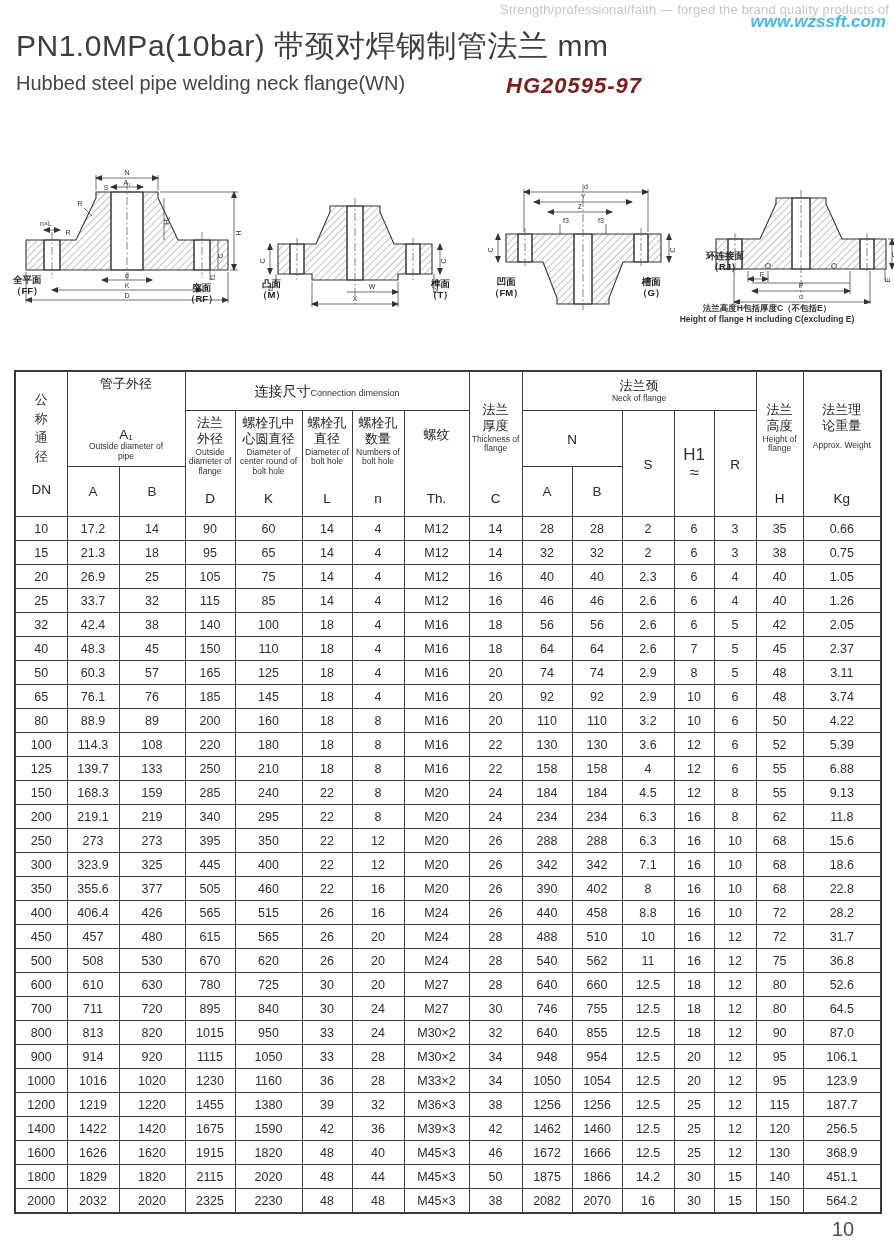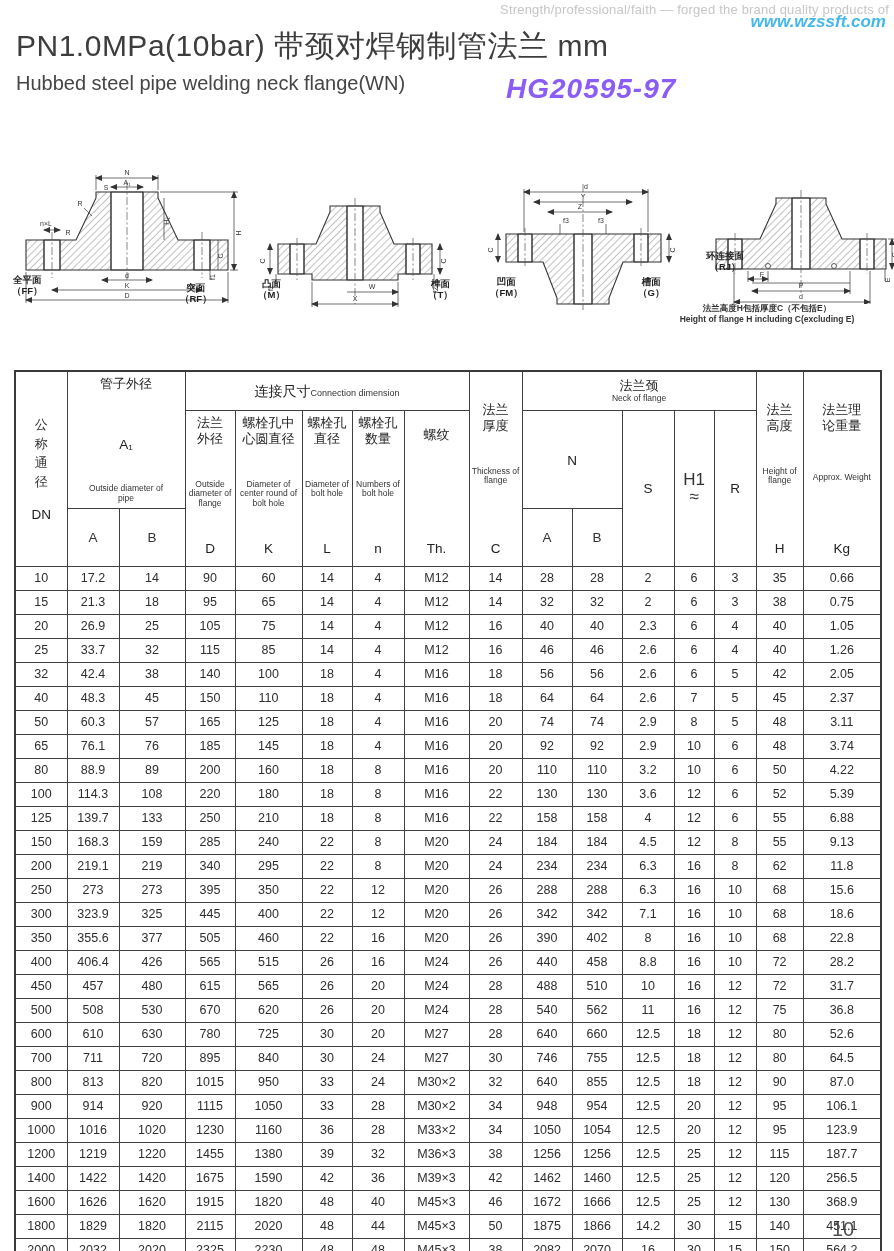--- a/index.html
+++ b/index.html
@@ -5,21 +5,21 @@
   html,body{margin:0;padding:0;}
   body{
     width:894px;height:1251px;background:#fff;position:relative;
     font-family:"Liberation Sans", sans-serif;color:#333;overflow:hidden;
   }
   
   .tagline{position:absolute;top:2px;right:5px;font-size:13px;color:#c6c6c6;letter-spacing:.2px;}
   .website{position:absolute;top:12px;right:8px;font-size:17px;font-style:italic;font-weight:bold;color:#45b8ea;}
   .title{position:absolute;top:26px;left:16px;font-size:30px;font-weight:normal;color:#3d3d3d;letter-spacing:.5px;margin:0;}
   .subtitle{position:absolute;top:72px;left:16px;font-size:20px;color:#454545;}
-  .standard{position:absolute;top:73px;left:506px;font-size:28px;font-weight:bold;font-style:italic;color:#8b5cf6;letter-spacing:1px;}
+  .standard{position:absolute;top:73px;left:506px;font-size:22px;font-weight:bold;font-style:italic;color:#7f1d1d;letter-spacing:1px;}
   .pagenum{position:absolute;top:1218px;left:832px;font-size:20px;color:#4f4f4f;}
   
   .drawing{position:absolute;}
   .dim line{stroke:#333;stroke-width:.7;}
   .dimtext text{font-size:7px;fill:#333;text-anchor:middle;font-family:"Liberation Sans",sans-serif;}
   .dcap{position:absolute;font-size:9.5px;font-weight:bold;color:#222;line-height:1.2;text-align:center;white-space:nowrap;}
   .dcap span{display:block;}
   .dnote{position:absolute;top:303px;left:640px;width:254px;text-align:center;font-size:8.5px;font-weight:bold;color:#333;line-height:1.3;}
   
   .spec-table{
@@ -28,21 +28,21 @@
   }
   .spec-table th,.spec-table td{border:1px solid #3f3f3f;padding:0;text-align:center;vertical-align:middle;font-weight:normal;}
   .spec-table thead .hr1>th{height:38px;}
   .spec-table thead .hr2>th{height:55px;}
   .spec-table thead .hr3>th{height:49px;font-size:13.5px;}
   .spec-table tbody td{height:23px;font-size:12.5px;color:#2e2e2e;}
   .cn{font-size:13px;color:#222;line-height:1.25;}
   .cnbreak{display:inline-block;word-break:break-all;line-height:1.25;}
   .en{font-size:8.5px;color:#333;line-height:1.15;}
   .code{font-size:13.5px;color:#222;}
-  .hcell{display:flex;flex-direction:column;align-items:center;justify-content:flex-start;height:100%;box-sizing:border-box;padding:4px 1px 10px;gap:32px;}
+  .hcell{display:flex;flex-direction:column;align-items:center;justify-content:flex-start;height:100%;box-sizing:border-box;padding:4px 1px 10px;}
   .hcell .code{margin-top:auto;}
   .hcell.center{justify-content:center;padding-bottom:4px;}
   .padtop{padding-top:30px;}
   .bottomcell{vertical-align:bottom;padding-bottom:14px;}
   .dnwrap{display:flex;flex-direction:column;align-items:center;gap:15px;}
   .dnwrap .ch{font-size:13px;line-height:1.45;}
   .h1stack span{display:block;line-height:1.05;font-size:17px;}
   .conhead .cn{font-size:14px;}
   .conhead .en{margin-left:0;font-size:9px;}
 </style>
@@ -113,21 +113,21 @@
         <text x="203" y="111" transform="rotate(-90 203 111)" font-size="6">f1</text>
         <text x="115" y="112">d</text>
         <text x="115" y="122">K</text>
         <text x="115" y="132">D</text>
       </g>
     </svg>
     <div class="dcap" style="left:0px;top:108px;">
       <span>全平面</span>
         <span>（FF）</span>
     </div>
-    <div class="dcap" style="left:168px;top:116px;">
+    <div class="dcap" style="left:174px;top:116px;">
       <span>突面</span>
         <span>（RF）</span>
     </div>
   </div>
 
   <div class="drawing" style="left:250px;top:186px;width:214px;height:130px;">
     <svg width="210" height="125" viewBox="0 0 210 125">
       <defs>
         <pattern id="hp2" patternUnits="userSpaceOnUse" width="5" height="5" patternTransform="rotate(45)">
           <line x1="0" y1="0" x2="0" y2="5" stroke="#787878" stroke-width=".9"></line>

